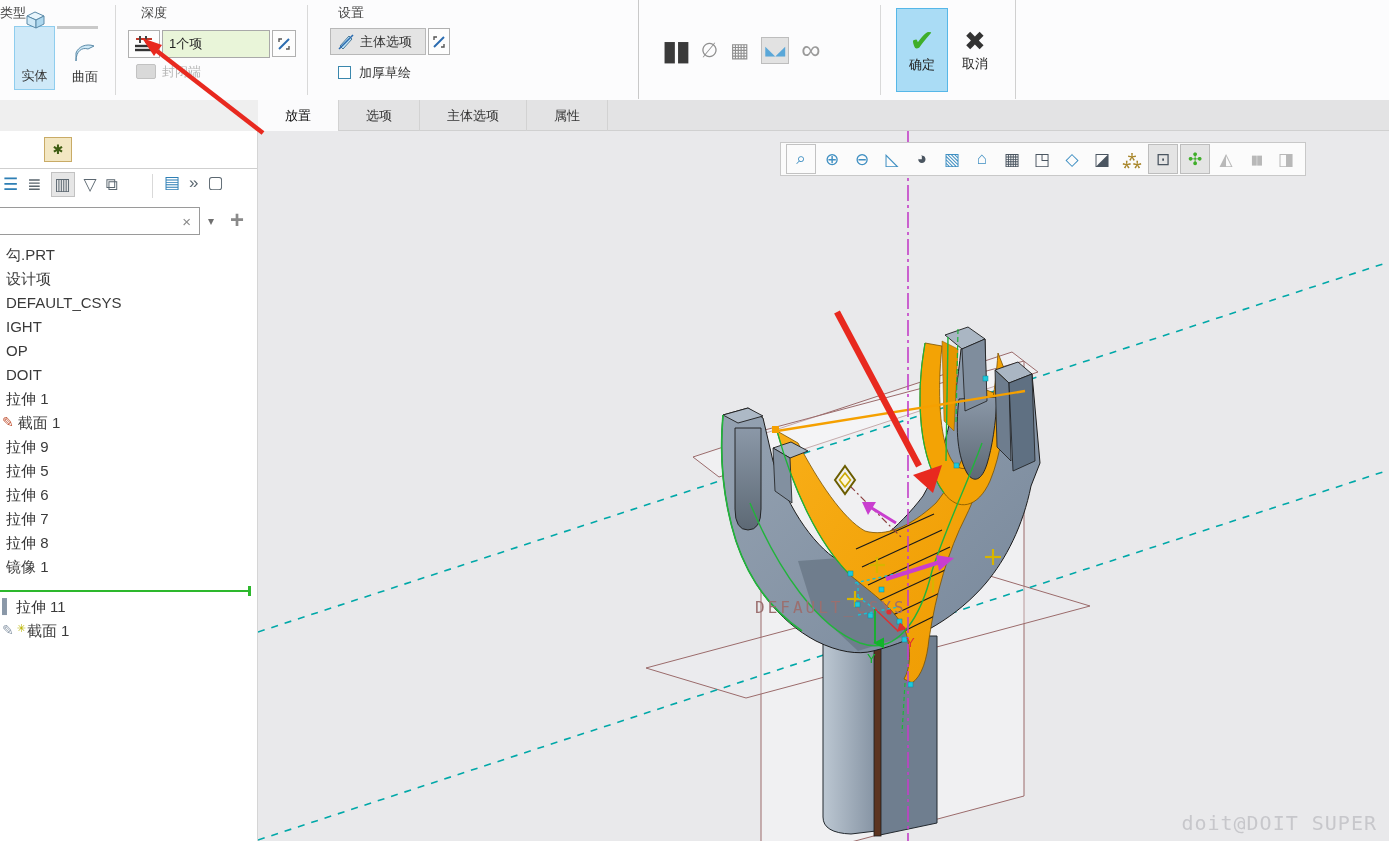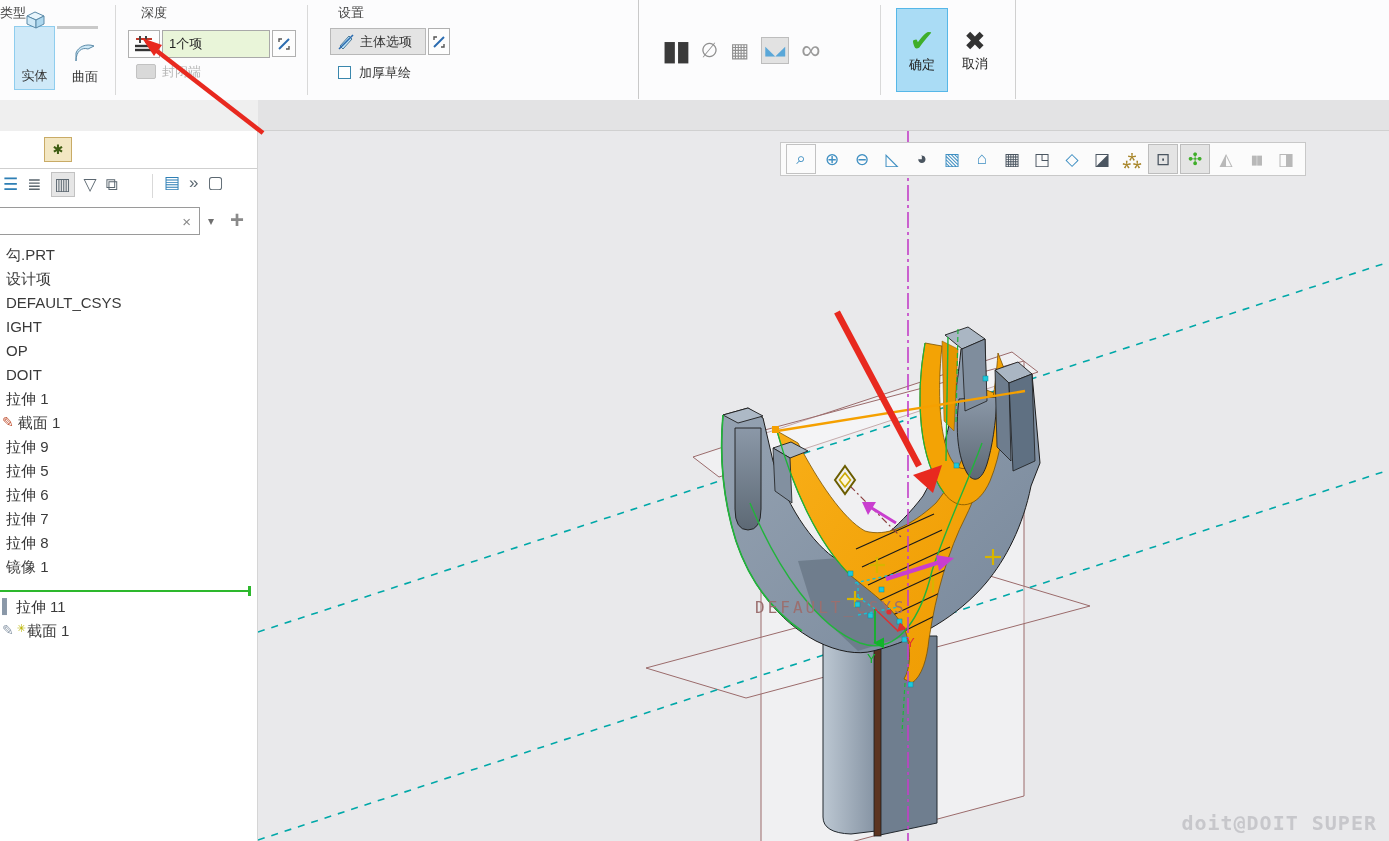--- a/index.html
+++ b/index.html
@@ -61,21 +61,21 @@
   #viewport{left:258px;top:131px;width:1131px;height:710px;background:#e9e9eb;overflow:hidden;}
   #vp-toolbar{left:522px;top:11px;height:34px;display:flex;align-items:center;gap:2px;background:#fbfbfb;border:1px solid #c8c8c8;box-sizing:border-box;padding:0 5px;}
   .vt{width:28px;height:28px;display:flex;align-items:center;justify-content:center;font-size:17px;color:#4a5560;}
   .vt.blue{color:#3f8fc2;}
   .vt.gold{color:#a8862a;}
   .vt.boxed{border:1px solid #c2c2c2;}
   .vt.pressed{background:#e4e4e4;border:1px solid #bdbdbd;}
   .vt.grn{color:#3fae2a;}
   .vt.disabled{color:#b8b8b8;}
   .vt.small{font-size:13px;letter-spacing:-2px;}
-  #watermark{right:12px;bottom:6px;color:#c7c7cb;font-family:"DejaVu Sans Mono",monospace;font-size:20px;letter-spacing:1px;font-weight:bold;}
+  #watermark{right:12px;bottom:6px;color:#c7c7cb;font-family:"DejaVu Sans Mono",monospace;font-size:20px;letter-spacing:1px;}
   #overlay{left:0;top:0;width:1389px;height:841px;pointer-events:none;z-index:60;}
   svg text.csys{font-family:"DejaVu Sans Mono",monospace;}
 </style>
 </head>
 <body>
 
 <div id="stage">
 
   <div id="ribbon" class="abs">
     <div class="abs grp-label" style="left:0;top:4px;">类型</div>
@@ -164,20 +164,27 @@
     <div class="abs cancel-btn" style="left:950px;top:8px;">
       <span class="g">✖</span>
       <span>取消</span>
     </div>
 
     <div class="abs vsep" style="left:1015px;top:0;height:99px;background:#d0d0d0;"></div>
   </div>
 
   <div id="tabband" class="abs"></div>
   <div id="tabband-left" class="abs"></div>
+  <div id="tabs" class="abs">
+
+  <div class="tab active">放置</div>
+      <div class="tab">选项</div>
+      <div class="tab">主体选项</div>
+      <div class="tab">属性</div>
+    </div>
 
   <div id="sidebar" class="abs"></div>
   <div id="side-strip" class="abs"></div>
   <div id="folder-icon" class="abs">✱</div>
 
   <div class="abs sb-toolbar" style="left:3px;top:172px;">
 
   <span class="sb-ico blue">☰</span>
       <span class="sb-ico">≣</span>
       <span class="sb-ico pressed">▥</span>

